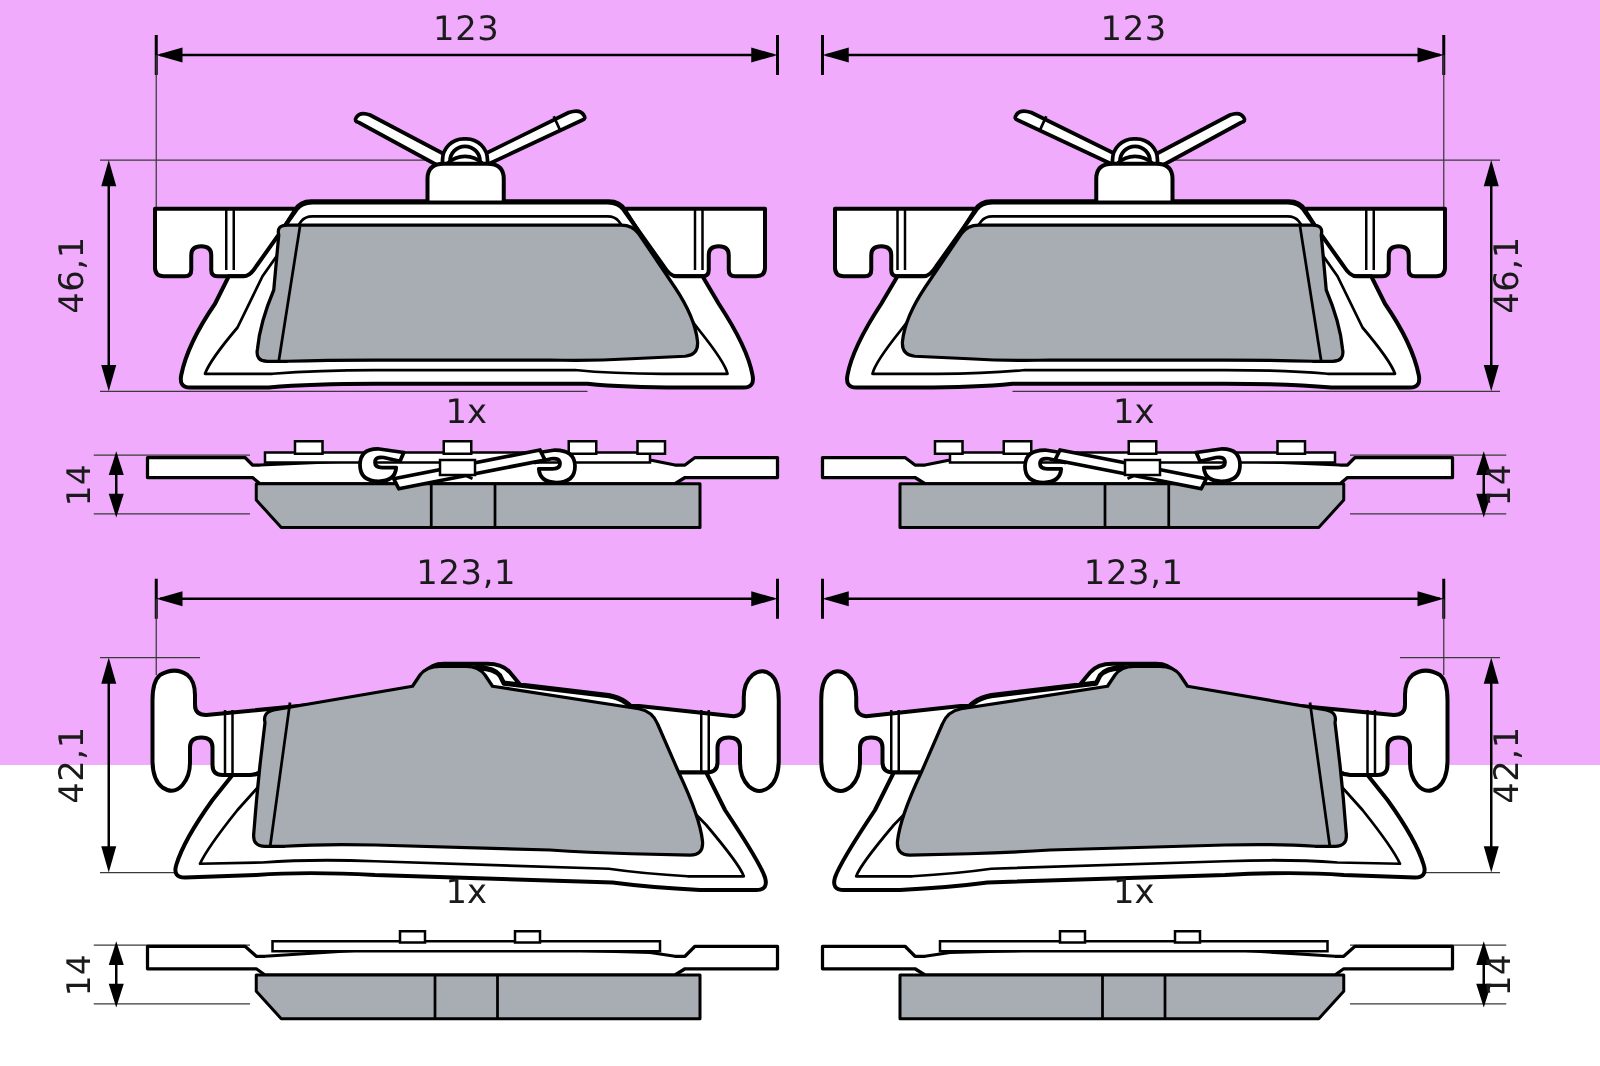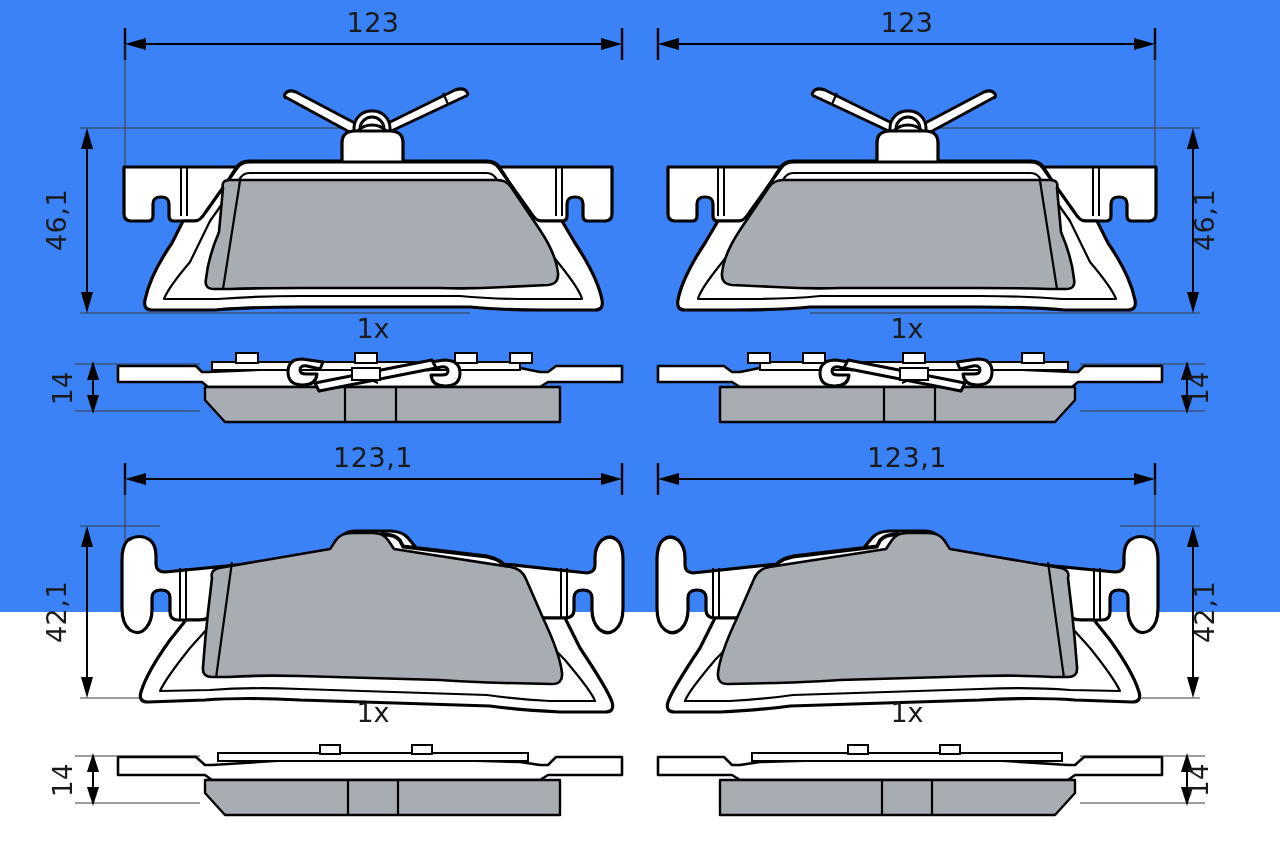--- a/index.html
+++ b/index.html
@@ -1,21 +1,21 @@
 <!DOCTYPE html>
 <html><head>
 <meta charset="utf-8">
 <style>
   html,body{margin:0;padding:0;background:#ffffff;}
   body{
     width:1280px;height:853px;
     font-family:"DejaVu Sans","Liberation Sans",sans-serif;
     overflow:hidden;
   }
-  #sheet{position:relative;width:1280px;height:612px;background:#3b82f6;}
+  #sheet{position:relative;width:1280px;height:612px;background:#f0abfc;}
   svg{display:block;}
   .dimtext{
     font-family:"DejaVu Sans","Liberation Sans",sans-serif;
     font-size:27px; fill:#1a1a1a; font-weight:400;
     letter-spacing:0.5px;
   }
   .dimtext.small{font-size:26px;}
   .qty{
     font-family:"DejaVu Sans","Liberation Sans",sans-serif;
     font-size:27px; fill:#1a1a1a;

